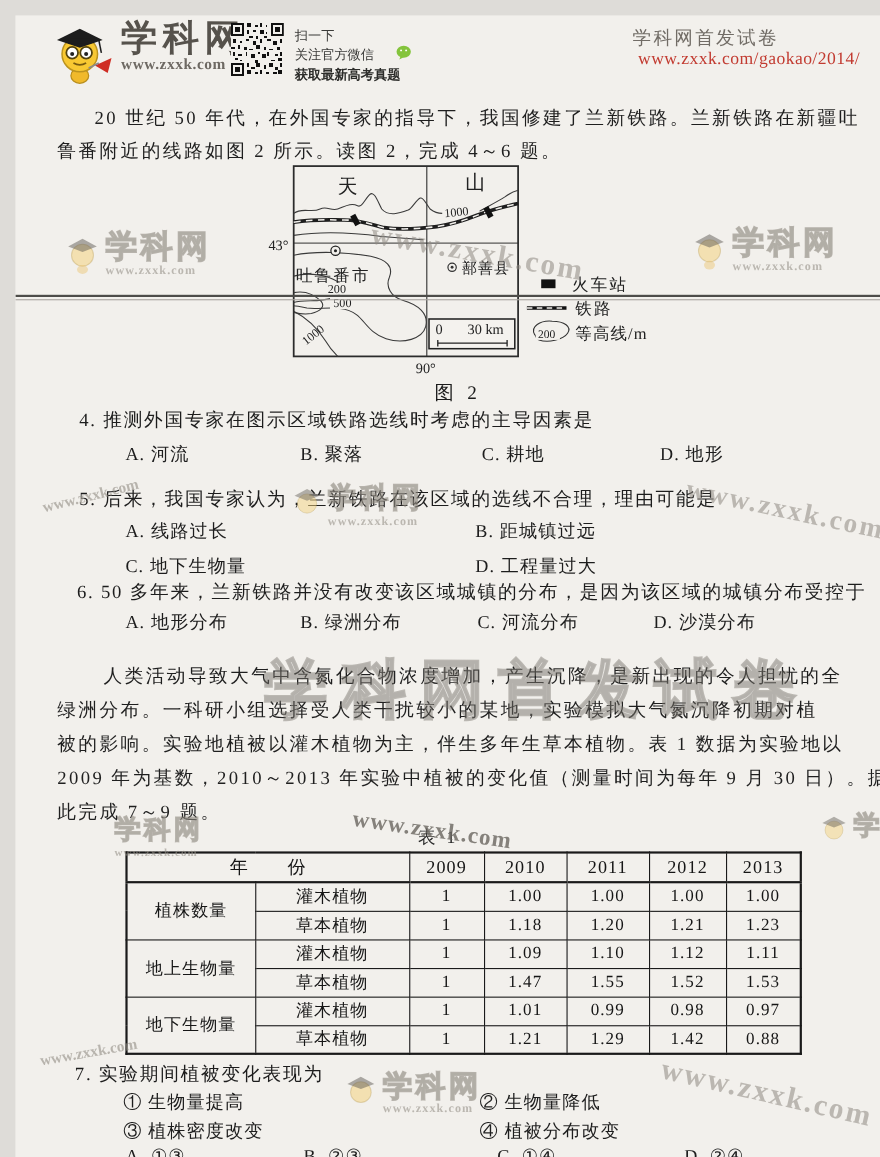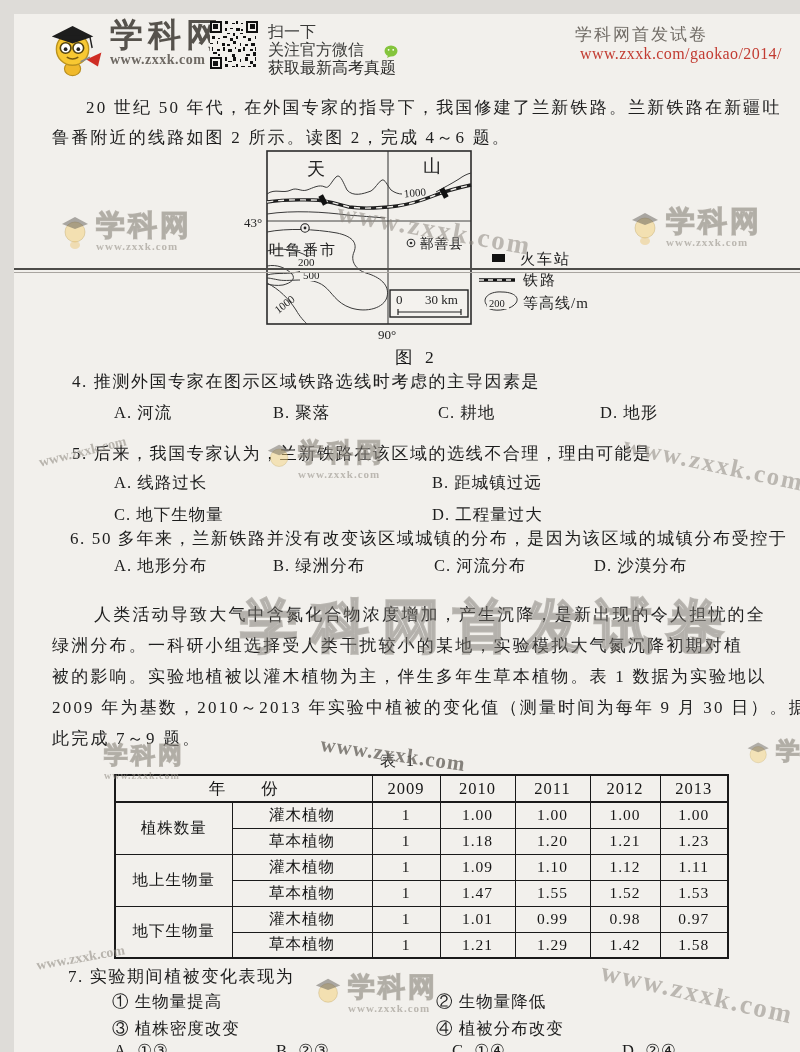--- a/index.html
+++ b/index.html
@@ -9,22 +9,22 @@
         background-color:#f2f0ec;
         font-family:"Liberation Serif","DejaVu Serif",serif;color:#242424}
   .abs{position:absolute;white-space:nowrap}
   .stem{font-size:17px;letter-spacing:1.6px;color:#1d1d1d}
   .opt{font-size:16.5px;letter-spacing:1px;color:#1d1d1d}
   .psg{font-size:17px;letter-spacing:2.2px;color:#1f1f1f}
   .caption{font-size:17.5px;letter-spacing:4px;color:#1b1b1b}
   
   .logo-name{font-size:33px;font-weight:700;color:#56524c;letter-spacing:5px;line-height:34px}
   .logo-url{font-size:14px;font-weight:700;color:#6e6963;letter-spacing:.5px}
-  .qr-cap{font-size:16px;color:#3a3a38;line-height:18px}
-  .qr-cap .b{font-weight:400;color:#2c2c2a}
+  .qr-cap{font-size:12px;color:#3a3a38;line-height:18px}
+  .qr-cap .b{font-weight:700;color:#2c2c2a}
   .pub-title{font-size:17px;color:#716c66;letter-spacing:2px}
   .pub-url{font-size:16px;color:#c23b31;letter-spacing:.4px}
   
   .fold1{left:0;top:254px;width:800px;height:2px;background:#4d4c49}
   .fold2{left:0;top:258px;width:800px;height:1px;background:#a9a5a0}
   
   .wm-diag{font-size:27px;font-weight:700;color:rgba(142,137,129,.55);letter-spacing:2px}
   .wm-small{font-size:14px;font-weight:700;color:rgba(145,140,131,.6)}
   .wm-logo{display:flex;align-items:flex-start;gap:4px}
   .wm-logo .t{font-size:29px;font-weight:700;letter-spacing:3px;
@@ -138,21 +138,21 @@
       </g>
     <g fill="#111">
         <rect x="2" y="2" width="3" height="3"></rect>
         <rect x="24" y="2" width="3" height="3"></rect>
         <rect x="2" y="24" width="3" height="3"></rect>
       </g>
   </svg>
 
   <div class="abs qr-cap" style="left:254px;top:9px">
     <div>扫一下</div>
-    <div style="display:flex;align-items:flex-end;gap:20px">
+    <div style="display:flex;align-items:flex-start;gap:20px">
       <span>关注官方微信</span>
       <svg width="16" height="14" viewBox="0 0 16 14">
         <ellipse cx="7" cy="6" rx="6.5" ry="5.5" fill="#84c43c"></ellipse>
         <circle cx="4.6" cy="4.8" r="0.9" fill="#fff"></circle>
           <circle cx="9.2" cy="4.8" r="0.9" fill="#fff"></circle>
         <polygon points="4,10.5 3,13 7,11" fill="#84c43c"></polygon>
       </svg>
     </div>
     <div class="b">获取最新高考真题</div>
   </div>
@@ -315,21 +315,21 @@
         <td>0.99</td>
         <td>0.98</td>
         <td>0.97</td>
       </tr>
       <tr>
         <td>草本植物</td>
         <td>1</td>
         <td>1.21</td>
         <td>1.29</td>
         <td>1.42</td>
-        <td>1.58</td>
+        <td>0.88</td>
       </tr>
     </tbody>
   </table>
 
   <div class="abs stem" style="left:54px;top:951px">7. 实验期间植被变化表现为</div>
   <div class="abs opt" style="left:98px;top:977px">① 生物量提高</div>
   <div class="abs opt" style="left:422px;top:977px">② 生物量降低</div>
   <div class="abs opt" style="left:98px;top:1004px">③ 植株密度改变</div>
   <div class="abs opt" style="left:422px;top:1004px">④ 植被分布改变</div>
   <div class="abs opt" style="left:100px;top:1027px">A. ①③</div>

